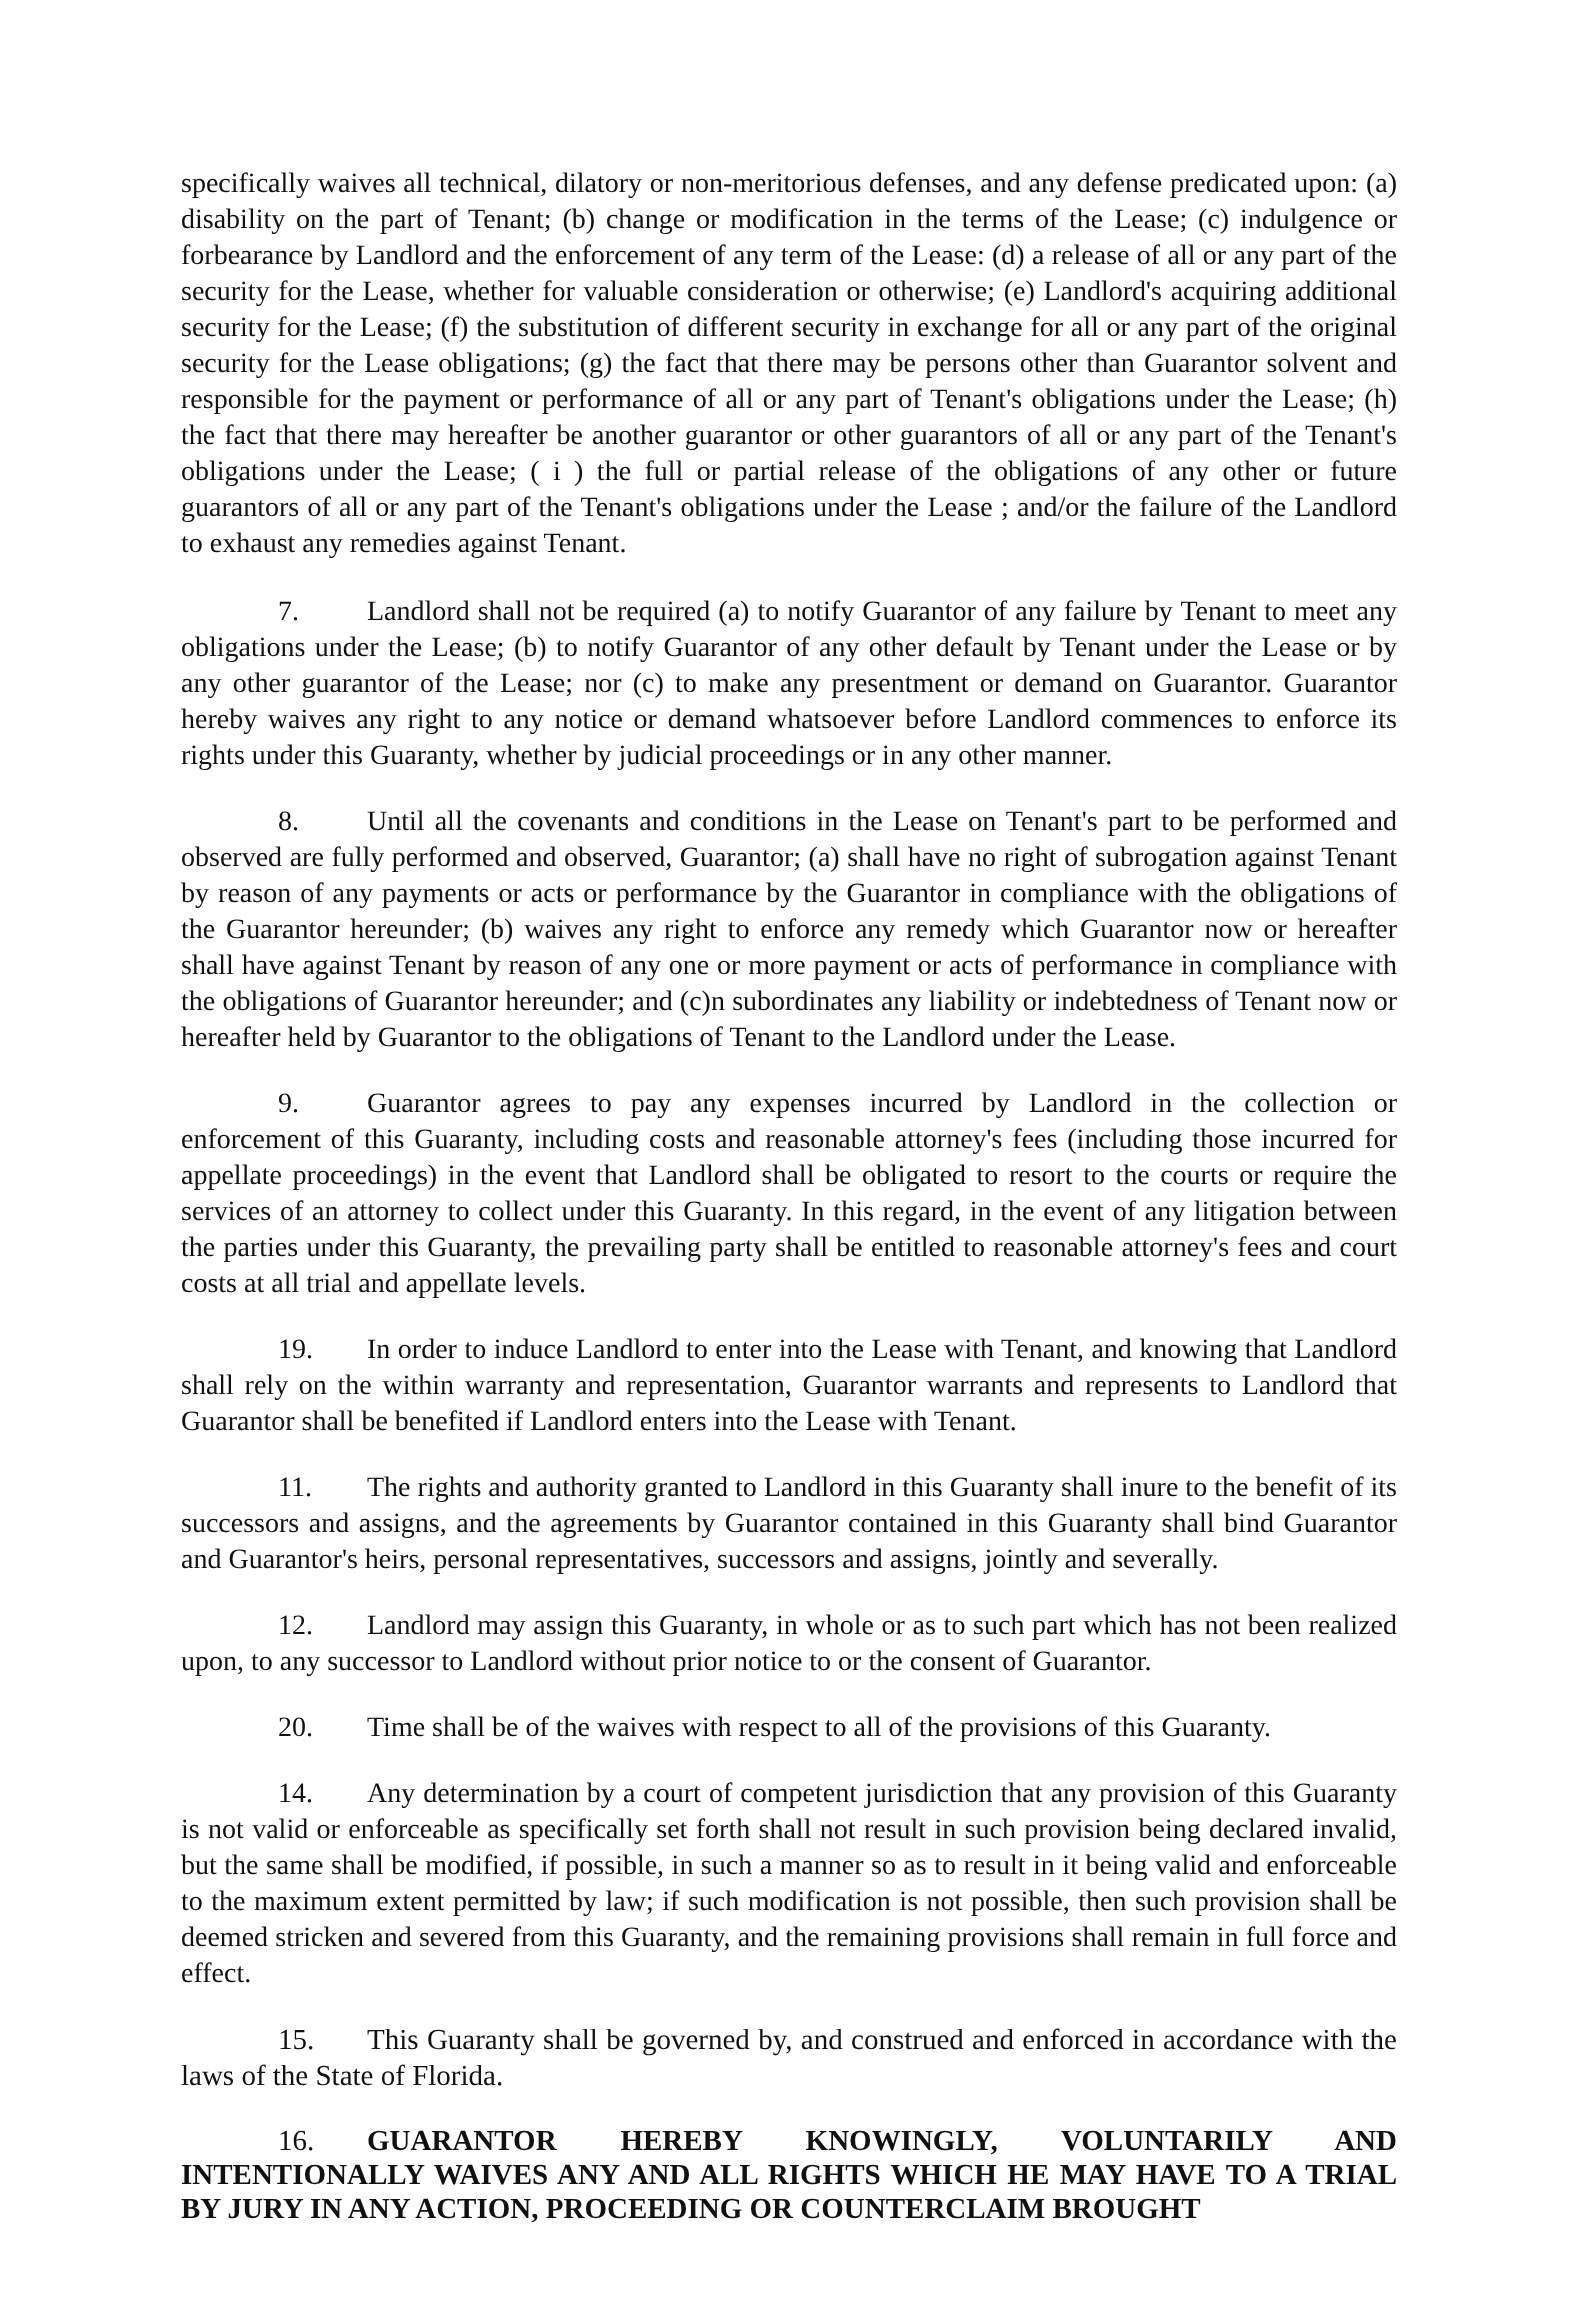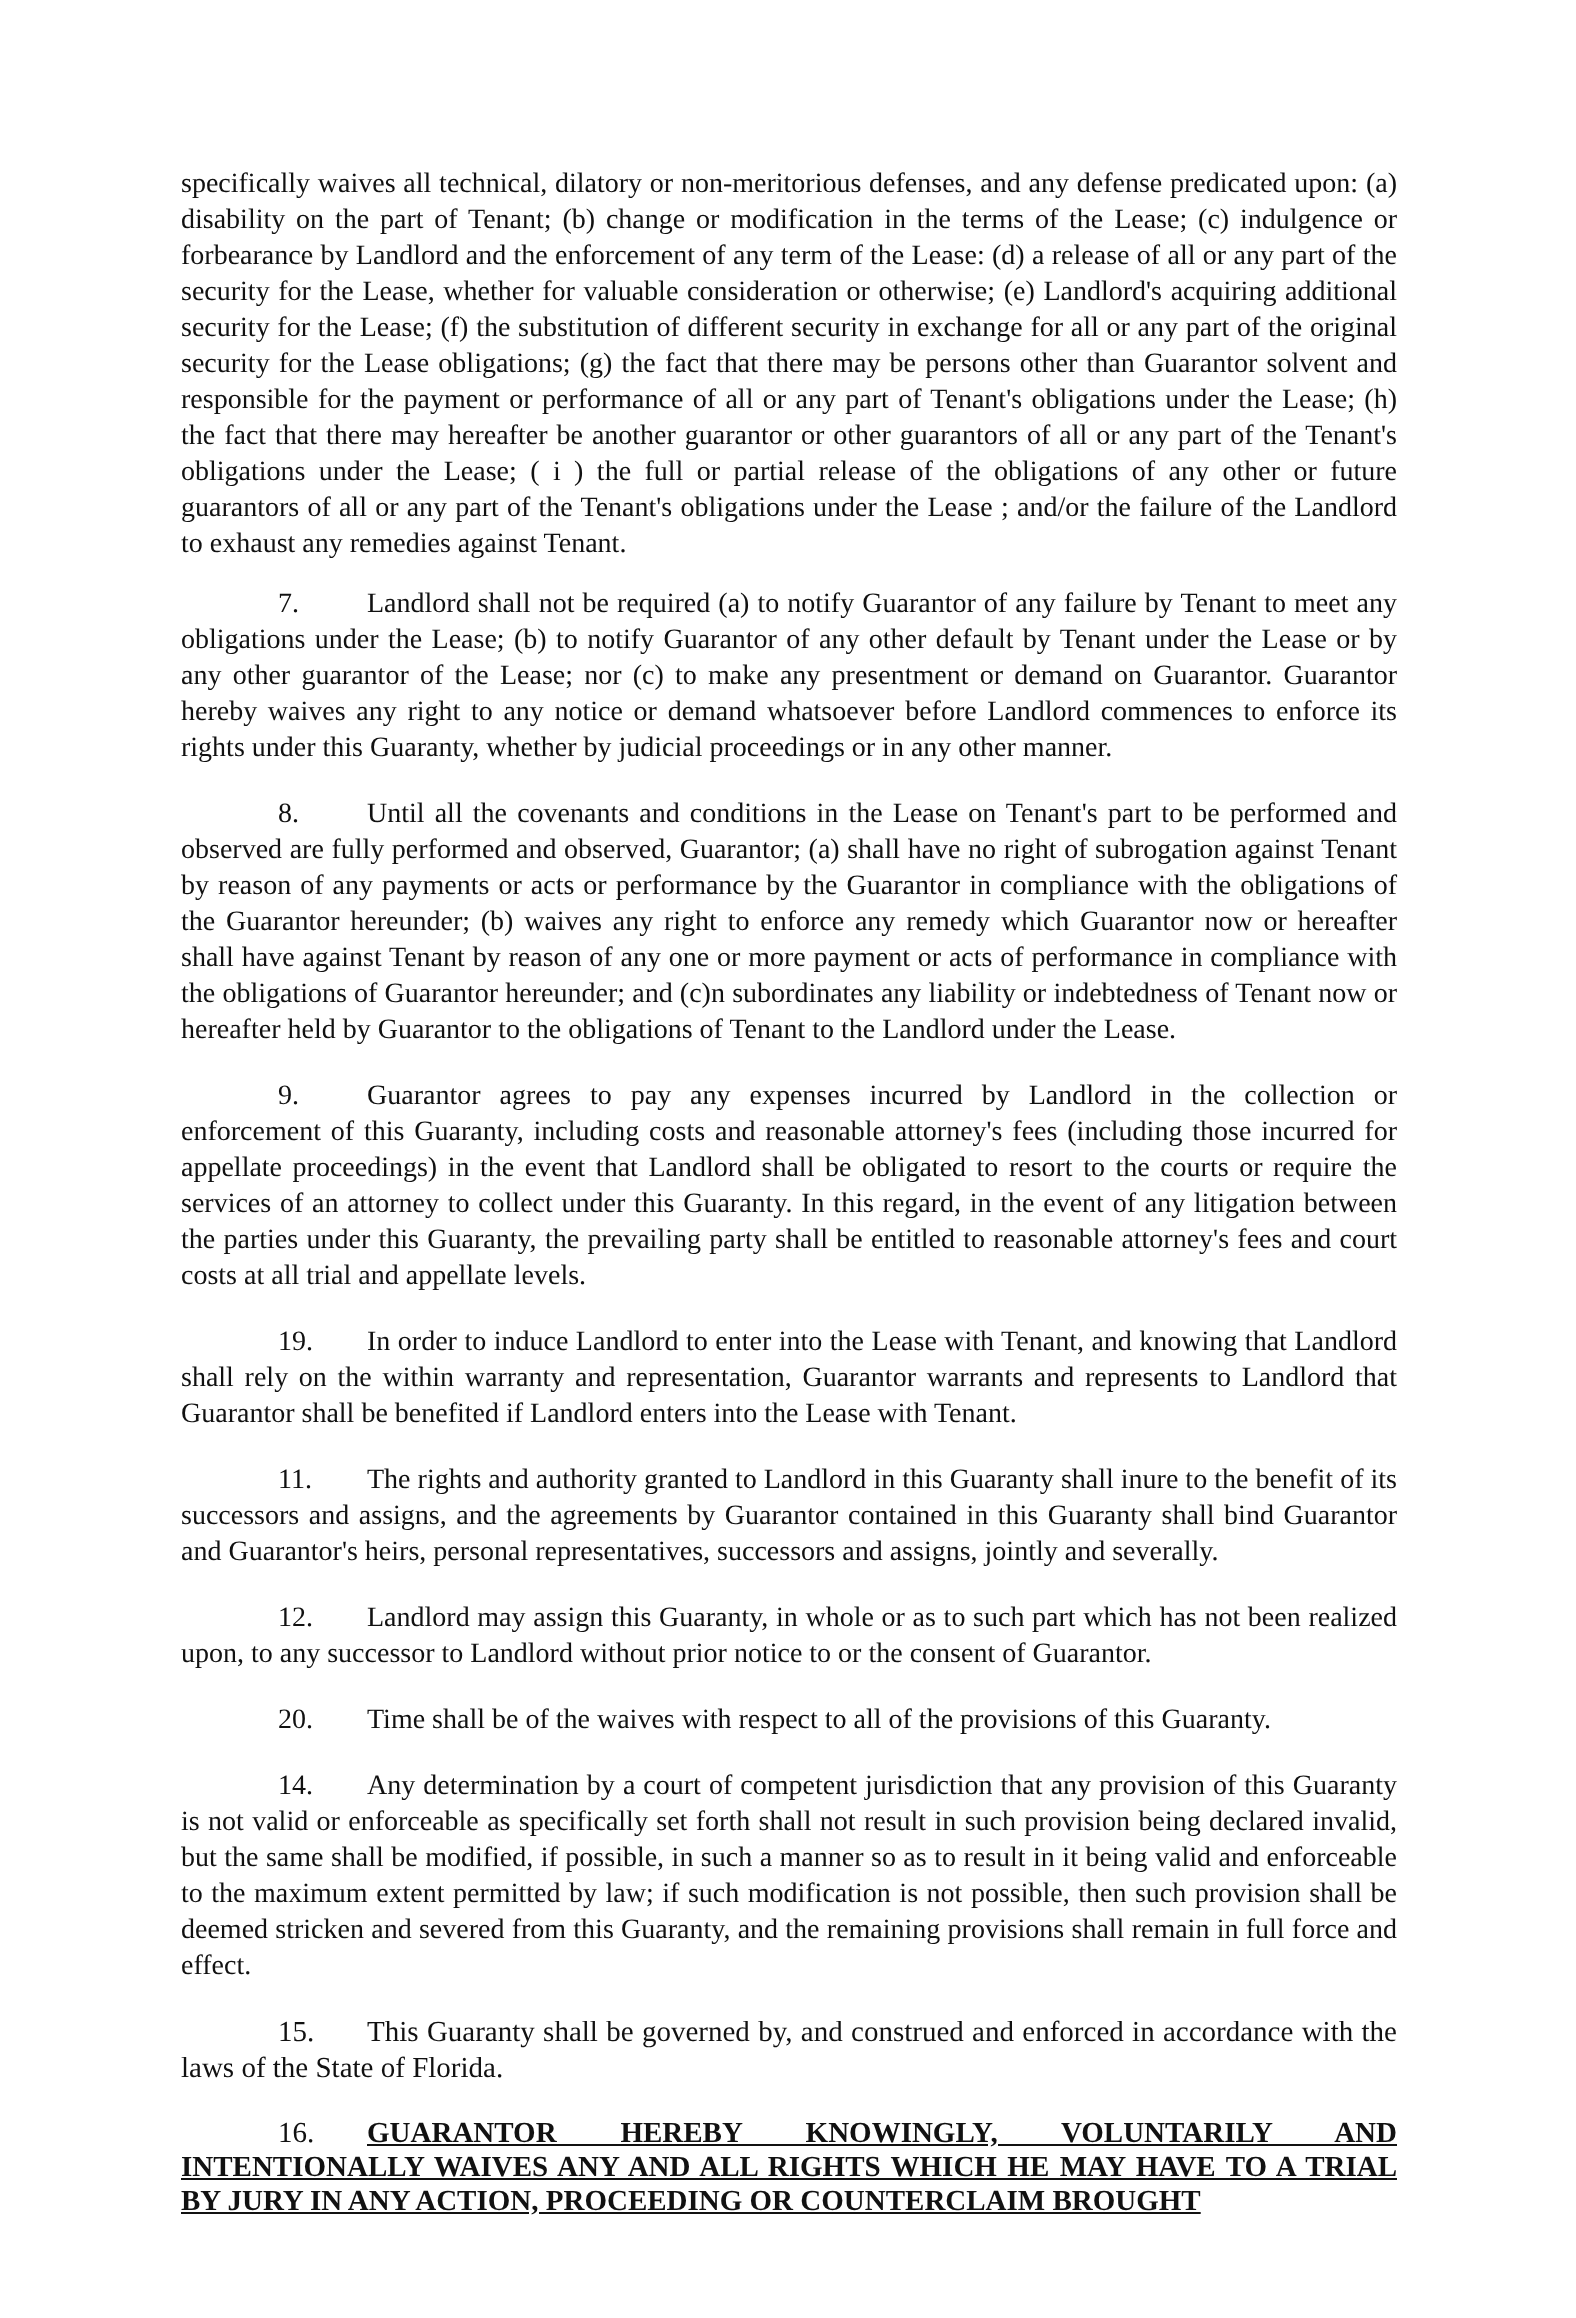--- a/index.html
+++ b/index.html
@@ -22,41 +22,40 @@
     width: 1216px;
   }
   .para {
     font-size: 28px;
     line-height: 36px;
     text-align: justify;
     margin: 0 0 30px 0;
     text-rendering: geometricPrecision;
   }
   .para.first {
-    margin-bottom: 24px;
+    margin-bottom: 32px;
   }
   .num {
     display: inline-block;
     width: 89px;
     padding-left: 97px;
     box-sizing: content-box;
   }
   .para .num {
     margin-left: 0px;
   }
   .para.small {
     font-size: 29px;
     line-height: 36px;
   }
   .para.bold {
     font-weight: bold;
     font-size: 29px;
     line-height: 34px;
     margin-bottom: 15px;
-    text-decoration: underline;
   }
   .para.bold .num {
     font-weight: normal;
   }
 </style>
 </head>
 <body>
 
 <div class="page">
 

